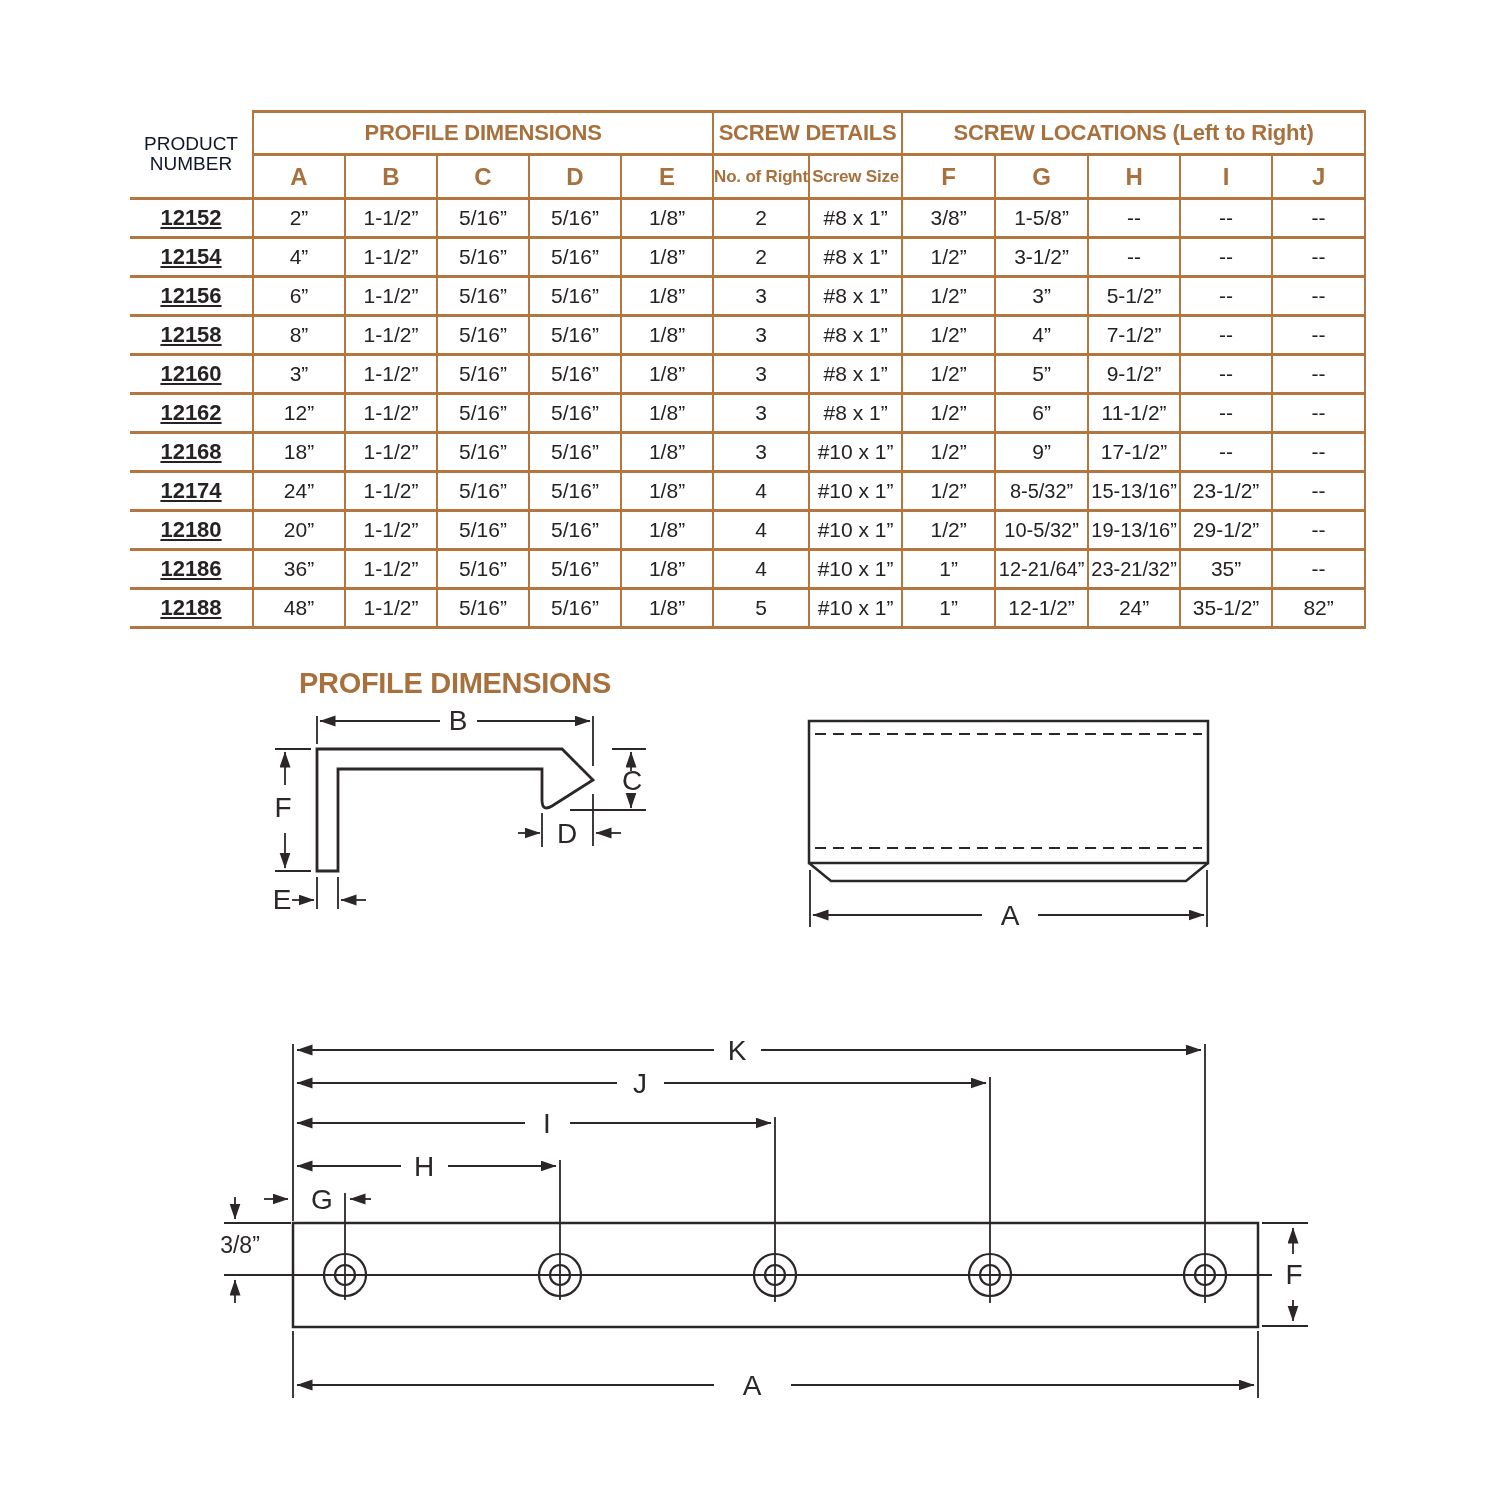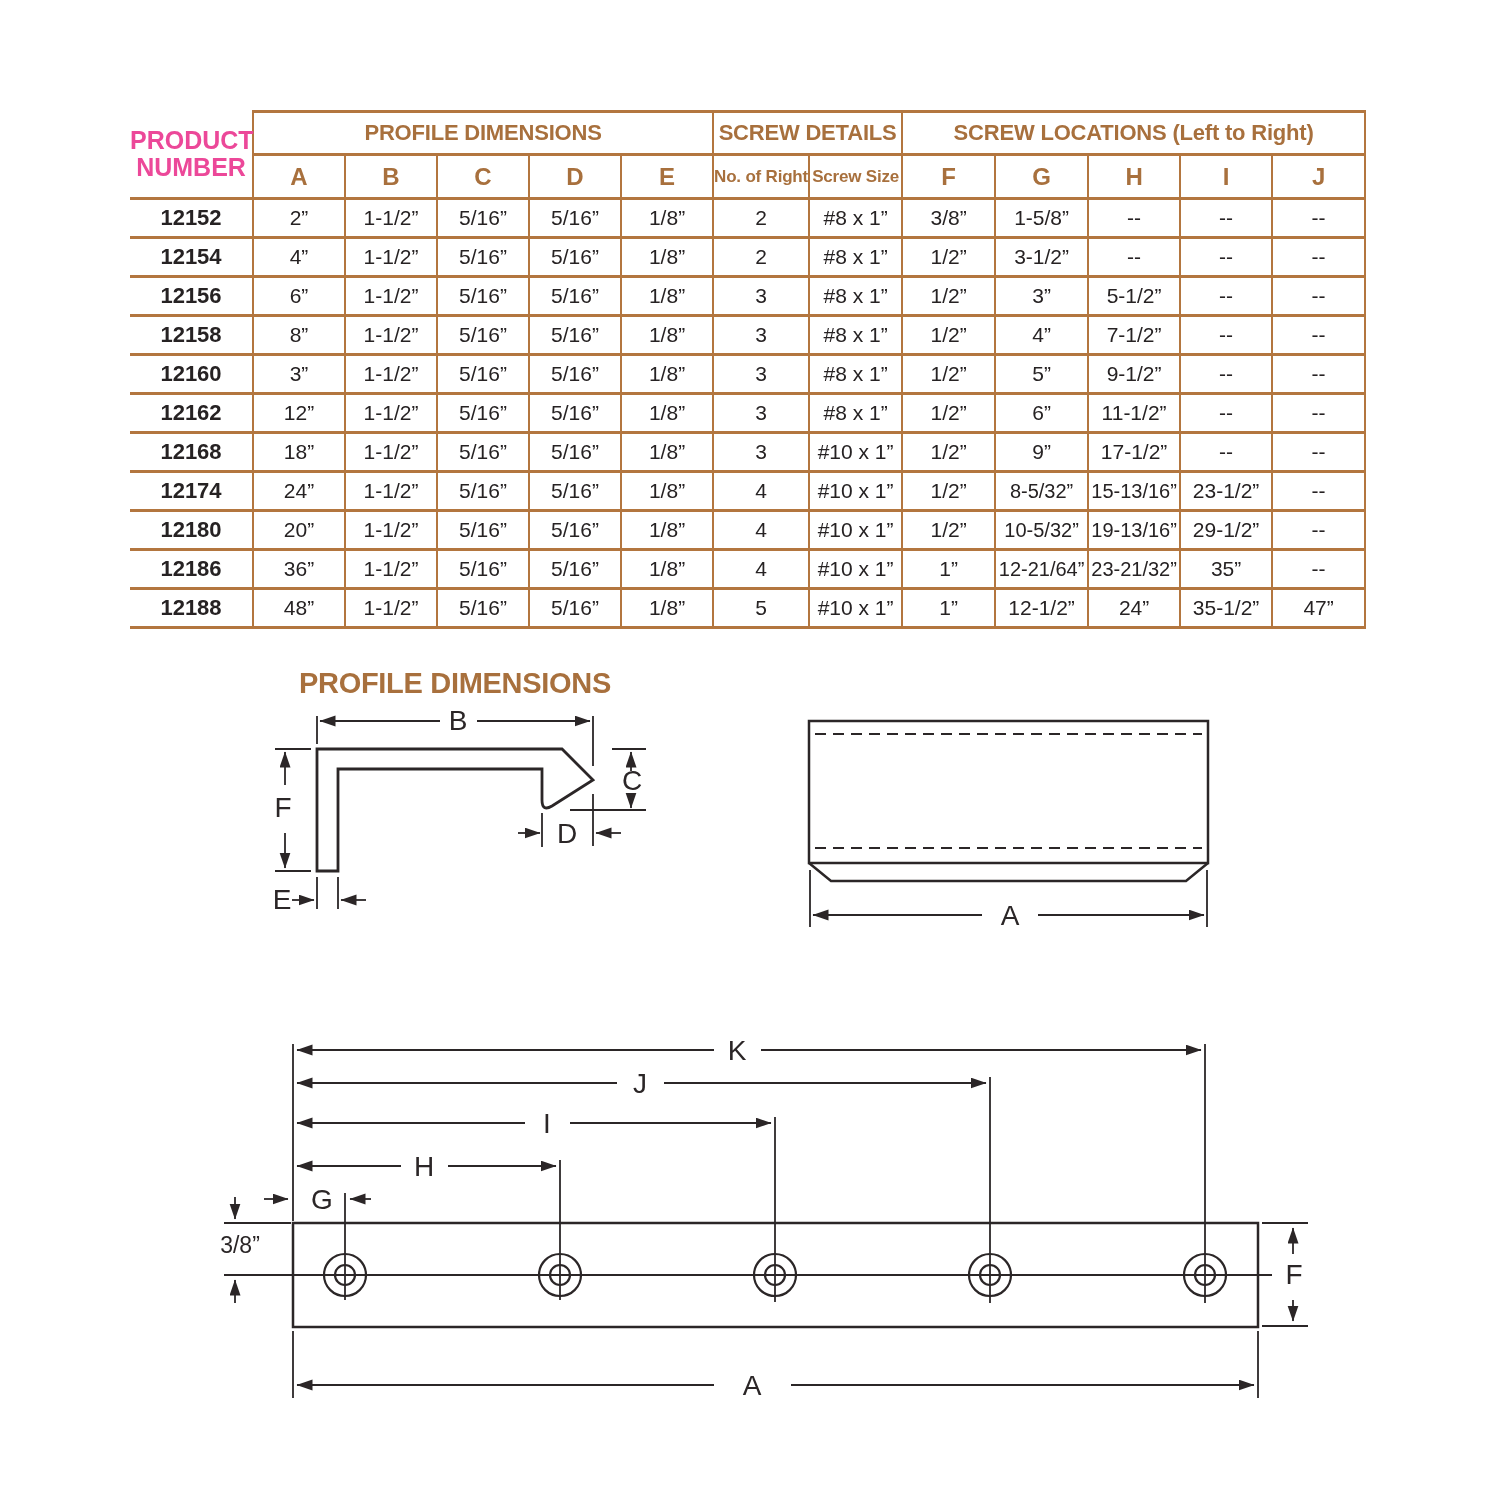--- a/index.html
+++ b/index.html
@@ -9,24 +9,24 @@
   #spec-table{position:absolute;left:130px;top:110px;width:1235px;border-collapse:collapse;table-layout:fixed;}
   #spec-table th,#spec-table td{
       border-top:3px solid #b3763f;border-bottom:3px solid #b3763f;
       border-left:2px solid #b3763f;border-right:2px solid #b3763f;
       text-align:center;vertical-align:middle;padding:0;}
   #spec-table .grp-row{height:43px;}
   #spec-table .sub-row{height:44px;}
   #spec-table tbody tr{height:39px;}
   .grp-head{font-size:22px;font-weight:bold;color:#a8703d;letter-spacing:-0.2px;}
   .pn-head{border-top:0 !important;border-left:0 !important;
-           font-size:25px;font-weight:bold;color:#ec4899;line-height:1.08;}
+           font-size:19px;font-weight:normal;color:#0f172a;line-height:1.08;}
   .letter-head{font-size:24px;font-weight:bold;color:#a8703d;}
   .two-line{font-size:17px;line-height:1.12;}
-  #spec-table tbody th{border-left:0 !important;font-size:22px;font-weight:bold;color:#262223;}
+  #spec-table tbody th{border-left:0 !important;font-size:22px;font-weight:bold;color:#262223;text-decoration:underline;}
   #spec-table tbody td{font-size:21px;color:#262223;}
   #spec-table tbody td.sm{font-size:20px;}
   
   .diag-title{position:absolute;font-weight:bold;color:#a8703d;text-align:center;
               font-size:29px;letter-spacing:-0.3px;white-space:nowrap;}
   #title-profile{left:205px;top:667px;width:500px;}
   #title-topview{left:764px;top:667px;width:500px;}
   #title-screwloc{left:150px;top:997px;width:1200px;font-size:27px;}
   
   #drawings{position:absolute;left:0;top:0;width:1500px;height:1500px;}
@@ -238,21 +238,21 @@
       <td>1-1/2”</td>
       <td>5/16”</td>
       <td>5/16”</td>
       <td>1/8”</td>
       <td>5</td>
       <td>#10 x 1”</td>
       <td>1”</td>
       <td>12-1/2”</td>
       <td>24”</td>
       <td>35-1/2”</td>
-      <td>47”</td>
+      <td>82”</td>
     </tr>
       </tbody>
   </table>
 
   <div id="title-profile" class="diag-title">PROFILE DIMENSIONS</div>
 
   <svg id="drawings" viewBox="0 0 1500 1500">
     <defs>
       <marker id="arr" markerUnits="userSpaceOnUse" markerWidth="17" markerHeight="12" refX="15.5" refY="5.5" orient="auto">
         <path d="M0,0 L16,5.5 L0,11 Z" fill="#2b2627"></path>

